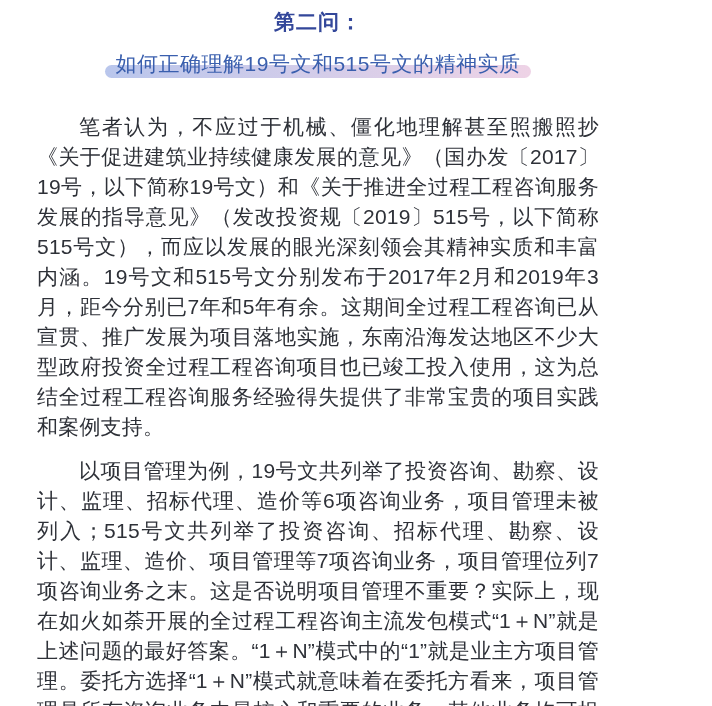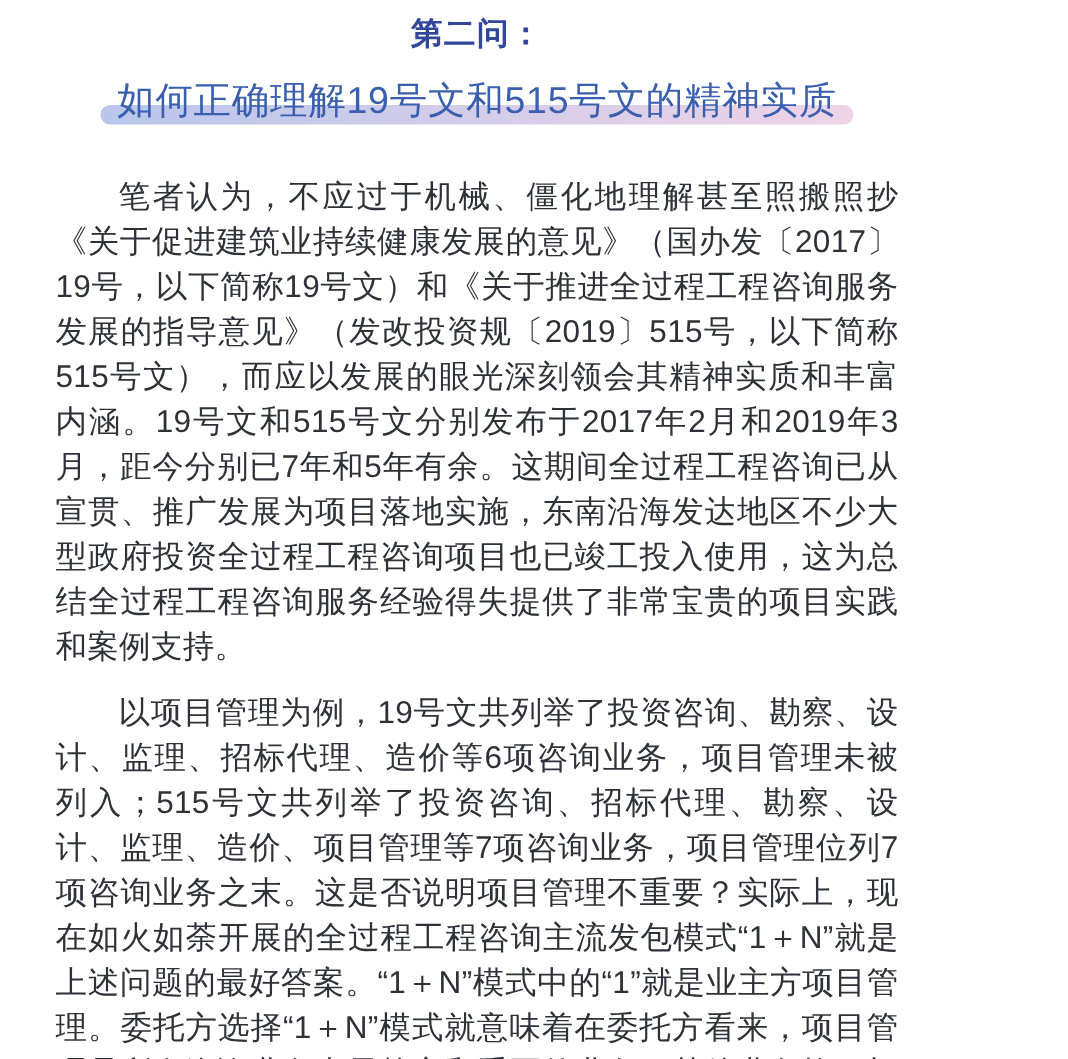--- a/index.html
+++ b/index.html
@@ -45,21 +45,21 @@
     right: -7px;
     bottom: 0px;
     height: 13px;
     border-radius: 7px;
     background: linear-gradient(to right, var(--highlight-start), var(--highlight-end));
     z-index: 0;
   }
   .subtitle-text {
     position: relative;
     z-index: 1;
-    font-size: 25px;
+    font-size: 21px;
     color: var(--subtitle-color);
     letter-spacing: 0.5px;
   }
   .body {
     margin-top: 34px;
     padding: 0 37px;
   }
   .body p {
     font-size: 21px;
     line-height: 30px;

